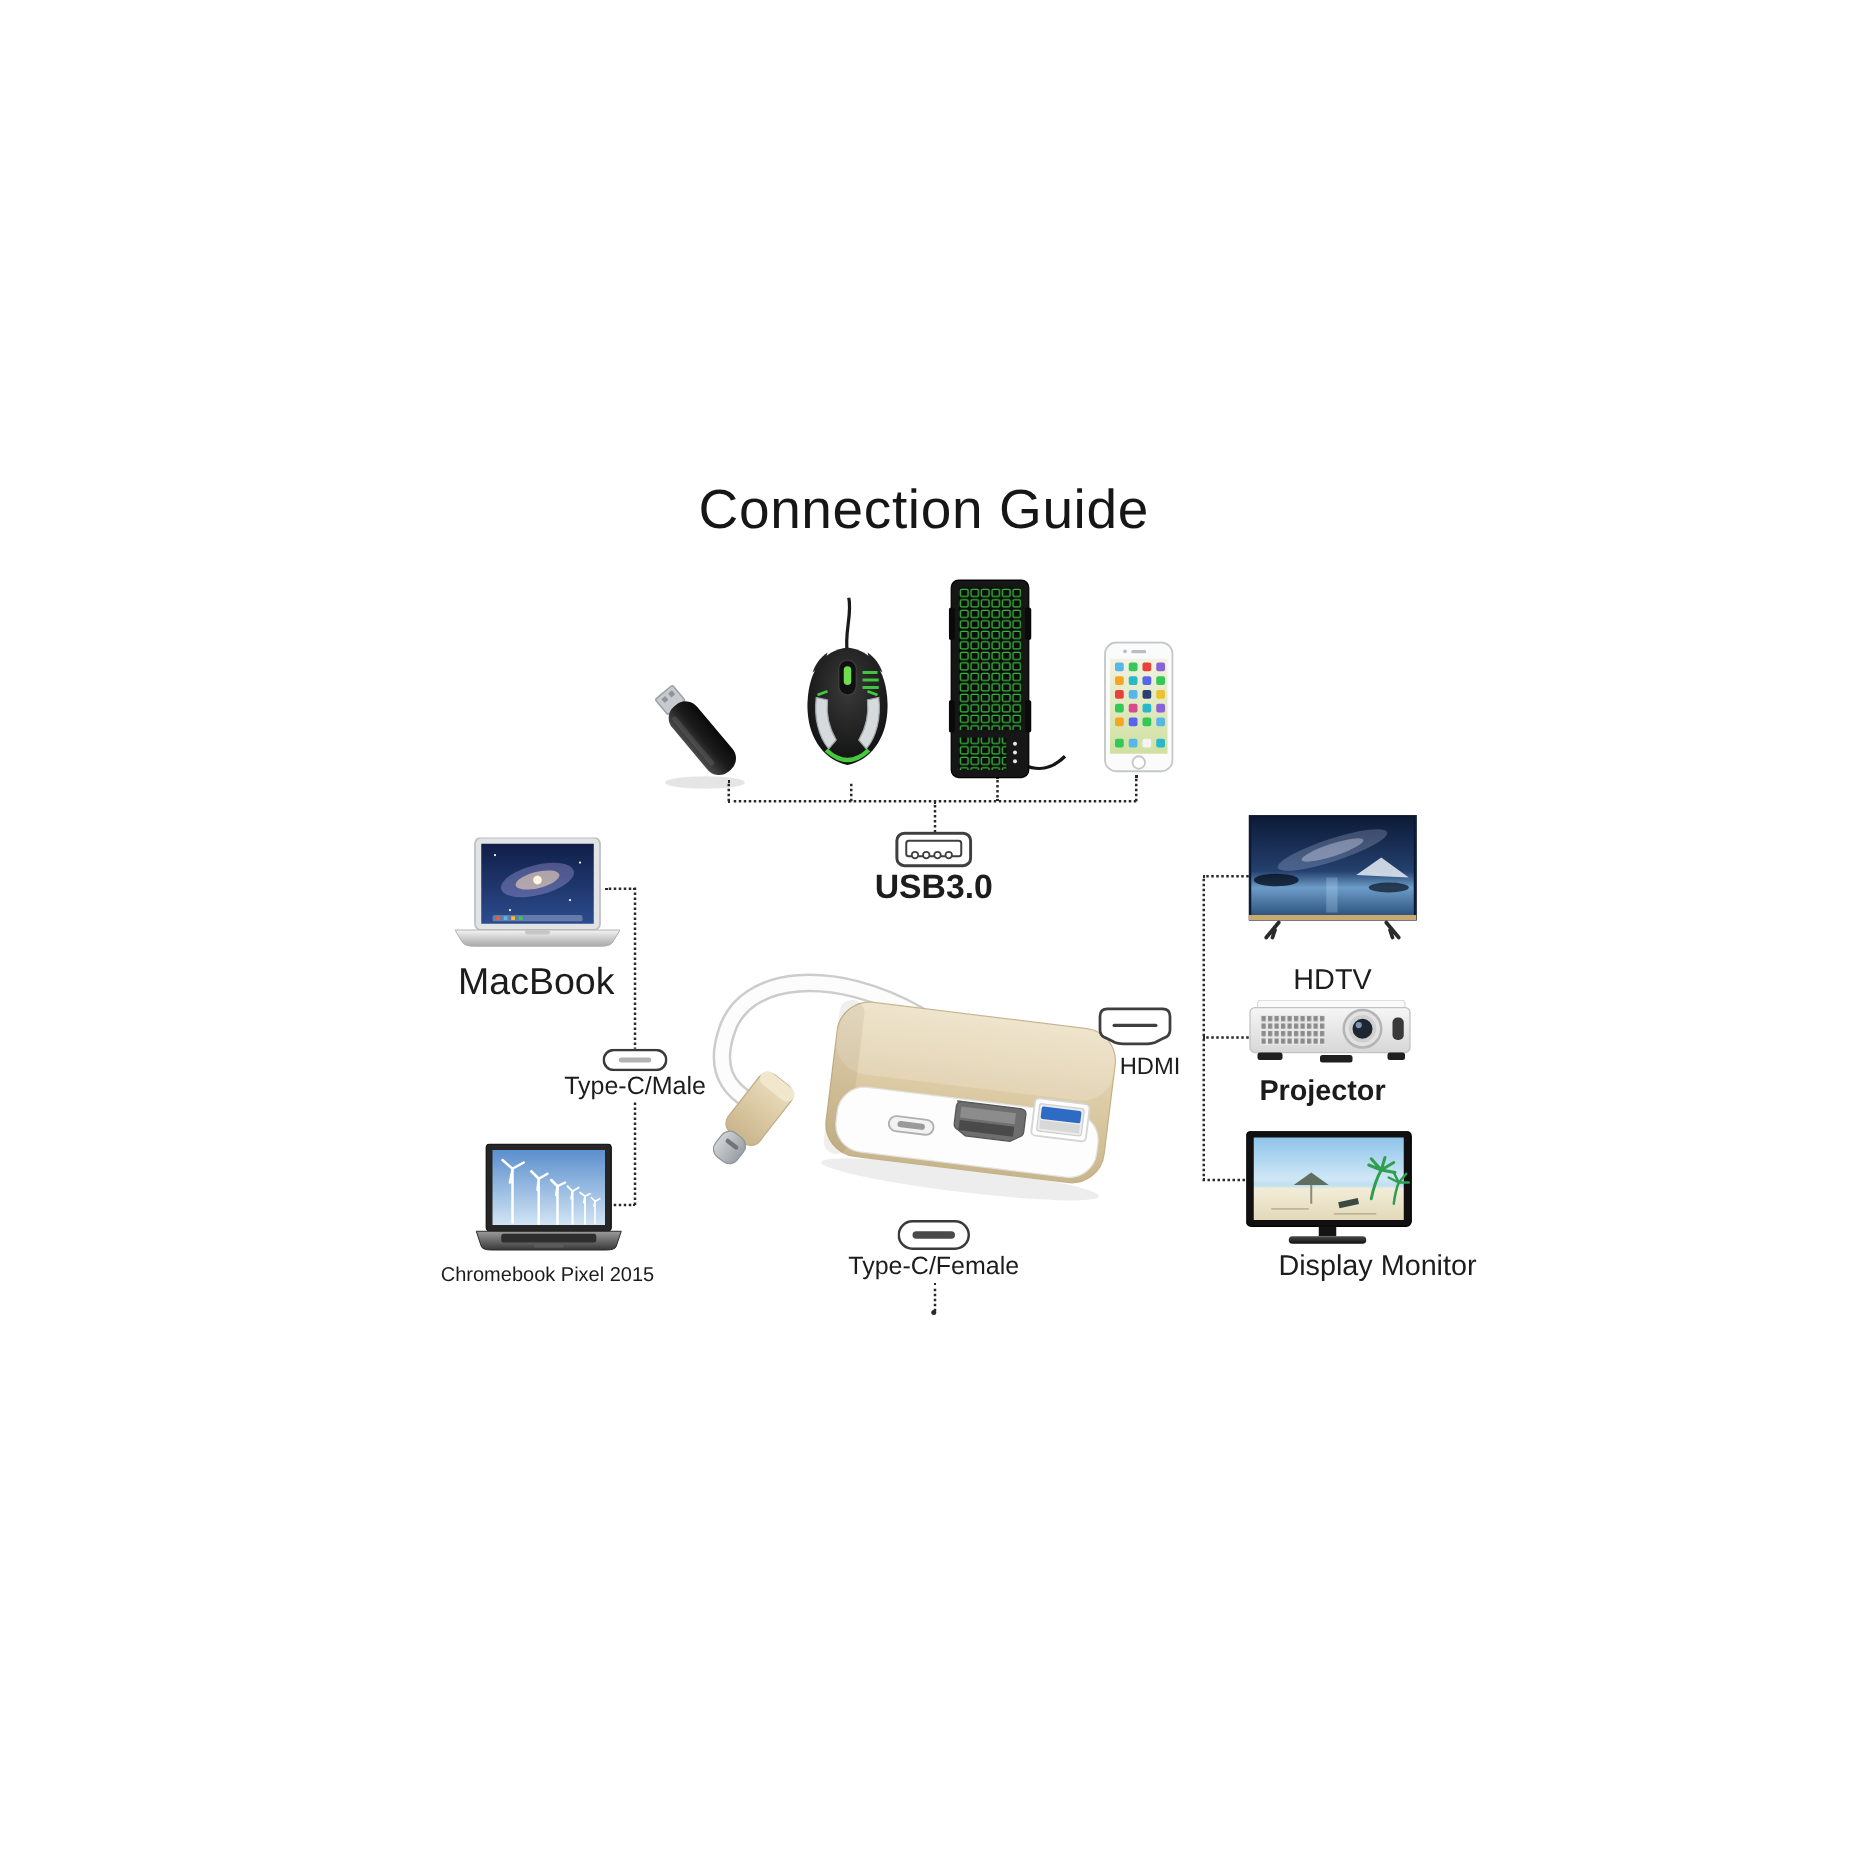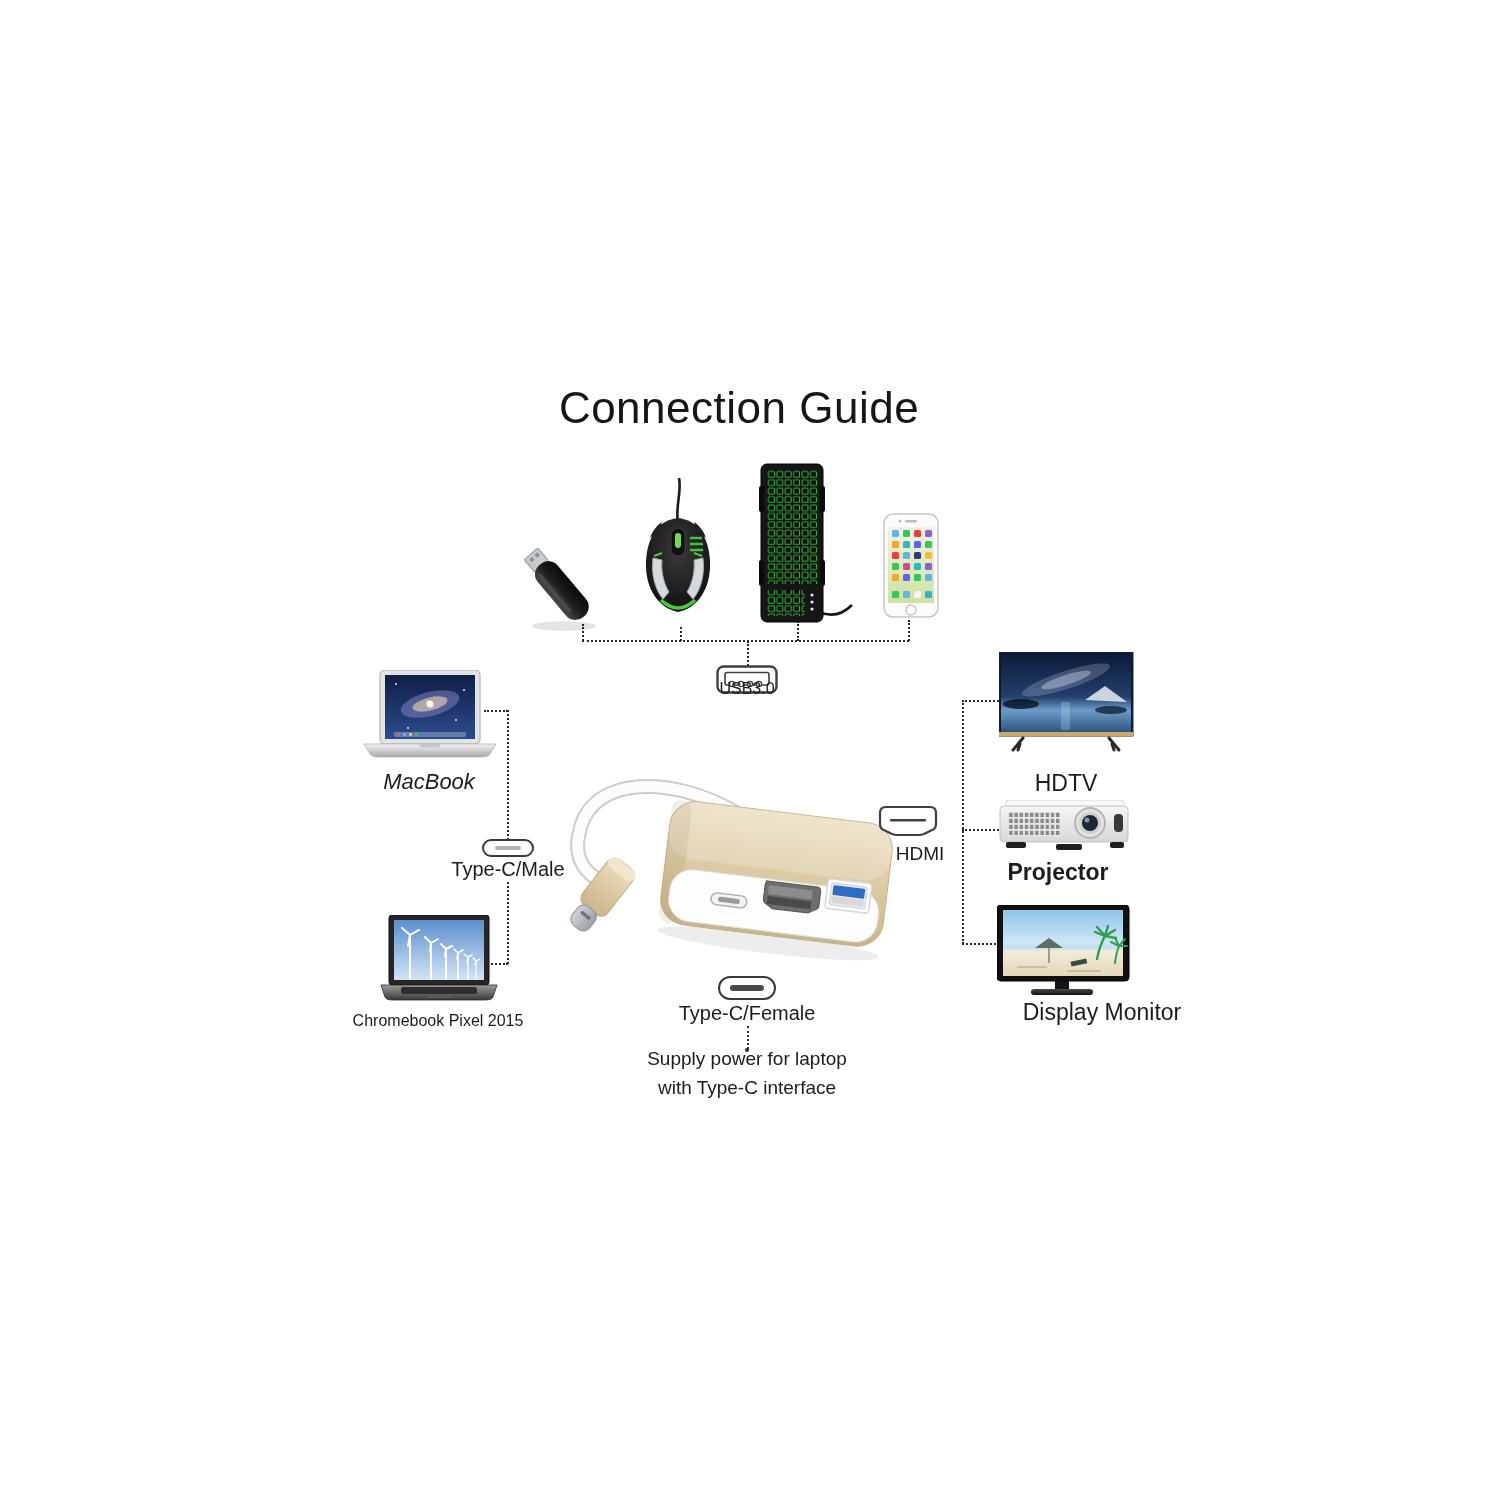--- a/index.html
+++ b/index.html
@@ -151,21 +151,21 @@
   <div class="abs" style="left:716px;top:665px;">
     <svg width="62" height="30" viewBox="0 0 62 30">
       <rect x="1.5" y="1.5" width="59" height="26" rx="6" fill="#fff" stroke="#3f3f3f" stroke-width="2.4"></rect>
       <rect x="9" y="7.5" width="44" height="12.5" rx="2" fill="none" stroke="#3f3f3f" stroke-width="1.6"></rect>
       <circle cx="16" cy="19" r="2.6" fill="#fff" stroke="#3f3f3f" stroke-width="1.4"></circle>
       <circle cx="25" cy="19" r="2.6" fill="#fff" stroke="#3f3f3f" stroke-width="1.4"></circle>
       <circle cx="34" cy="19" r="2.6" fill="#fff" stroke="#3f3f3f" stroke-width="1.4"></circle>
       <circle cx="43" cy="19" r="2.6" fill="#fff" stroke="#3f3f3f" stroke-width="1.4"></circle>
     </svg>
   </div>
-  <div class="lbl" style="left:747px;top:680px;font-size:16px;">USB3.0</div>
+  <div class="lbl" style="left:747px;top:694px;font-size:27px;font-weight:bold;">USB3.0</div>
 
   <div class="abs" style="left:364px;top:670px;">
     <svg width="132" height="98" viewBox="0 0 132 98">
       <defs>
         <linearGradient id="macScrG" x1="0" y1="0" x2="0" y2="1">
           <stop offset="0" stop-color="#101e48"></stop>
             <stop offset="1" stop-color="#2c4c8e"></stop>
         </linearGradient>
         <linearGradient id="alumG" x1="0" y1="0" x2="0" y2="1">
           <stop offset="0" stop-color="#f4f4f4"></stop>
@@ -185,21 +185,21 @@
         <circle cx="92" cy="50" r="0.9" fill="#fff"></circle>
       <rect x="30" y="62" width="72" height="5" rx="1.5" fill="rgba(255,255,255,0.28)"></rect>
       <rect x="33" y="63" width="3" height="3" fill="#e8603a"></rect>
         <rect x="39" y="63" width="3" height="3" fill="#58b6e8"></rect>
       <rect x="45" y="63" width="3" height="3" fill="#f0c030"></rect>
         <rect x="51" y="63" width="3" height="3" fill="#34c759"></rect>
       <path d="M0,74 L132,74 L126,84 Q124,87 117,87 L15,87 Q8,87 6,84 Z" fill="url(#alumG)" stroke="#b0b0b0" stroke-width="0.8"></path>
       <rect x="56" y="74" width="20" height="3.5" rx="1.7" fill="#c6c6c6"></rect>
     </svg>
   </div>
-  <div class="lbl" style="left:429px;top:769px;font-size:22px;font-style:italic;">MacBook</div>
+  <div class="lbl" style="left:429px;top:769px;font-size:30px;">MacBook</div>
 
   <div class="abs" style="left:482px;top:839px;background:#fff;">
     <svg width="52" height="18" viewBox="0 0 52 18">
       <rect x="1" y="1" width="50" height="16" rx="8" fill="#fff" stroke="#3a3a3a" stroke-width="2"></rect>
       <rect x="13" y="7" width="26" height="4" rx="2" fill="#b2b2b2"></rect>
     </svg>
   </div>
   <div class="lbl" style="left:508px;top:858px;font-size:20px;background:#fff;padding:0 3px;">Type-C/Male</div>
 
   <div class="abs" style="left:379px;top:915px;">
@@ -381,18 +381,14 @@
   <div class="lbl" style="left:1063px;top:999px;font-size:23px;margin-left:39px;">Display Monitor</div>
 
   <div class="abs" style="left:718px;top:976px;">
     <svg width="58" height="24" viewBox="0 0 58 24">
       <rect x="1" y="1" width="56" height="22" rx="11" fill="#fff" stroke="#3a3a3a" stroke-width="2"></rect>
       <rect x="12" y="9" width="34" height="6" rx="3" fill="#4a4a4a"></rect>
     </svg>
   </div>
   <div class="lbl" style="left:747px;top:1002px;font-size:20px;">Type-C/Female</div>
 
-  <div class="note" style="left:747px;top:1044px;">
-    <div>Supply power for laptop</div>
-    <div>with Type-C interface</div>
-  </div>
 
 </div>
 
 </body></html>

